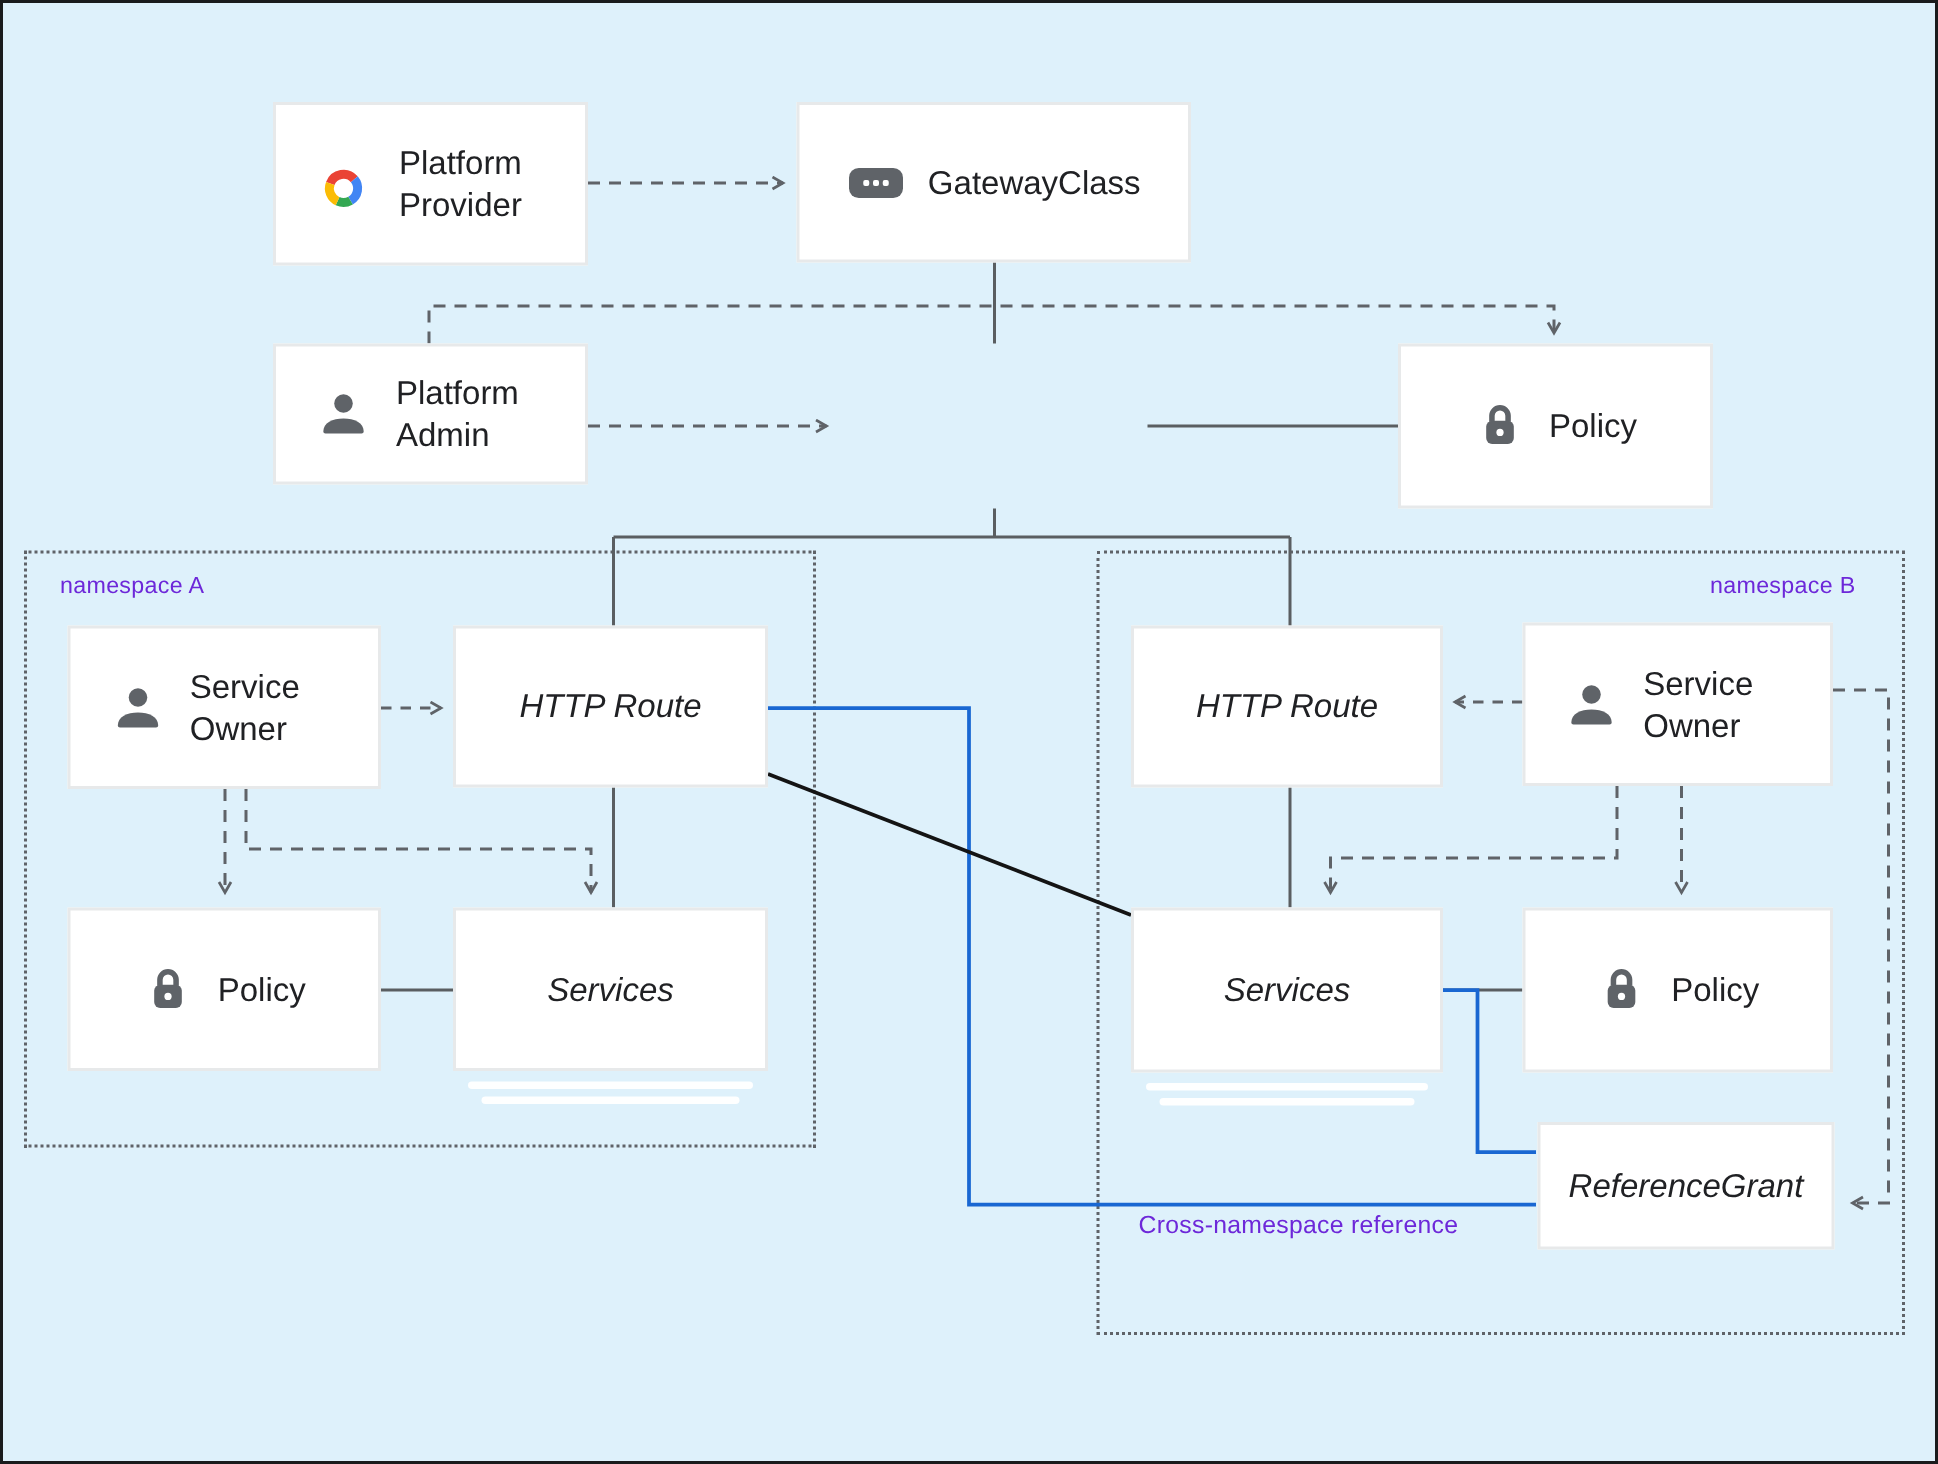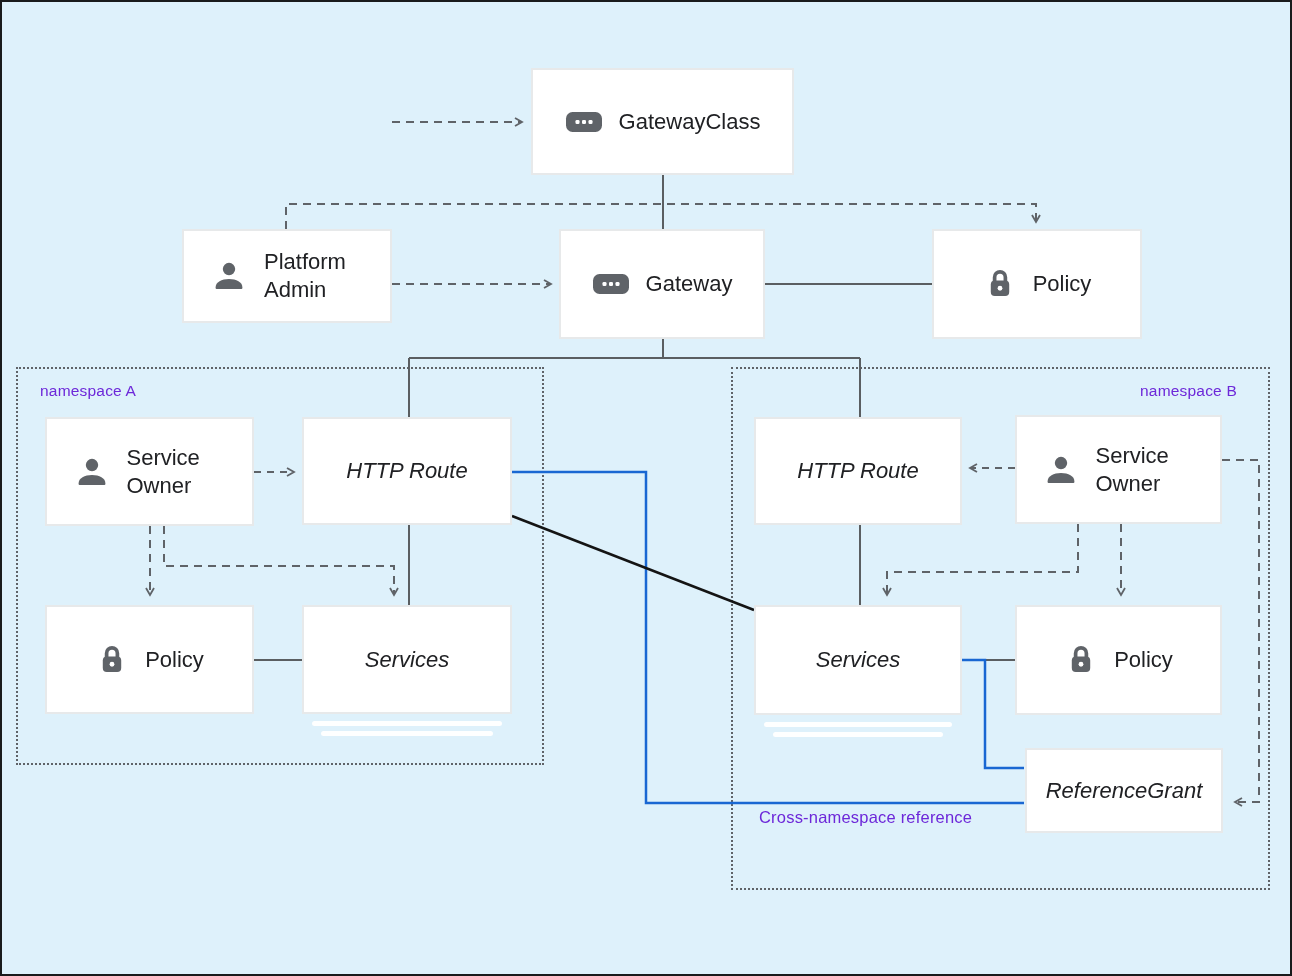--- a/index.html
+++ b/index.html
@@ -65,20 +65,31 @@
     <path d="M1076,522 V570 H885 V593" stroke="#5f6368" stroke-width="2" fill="none" stroke-dasharray="8 6" marker-end="url(#arrowGray)"></path>
     <path d="M1119,522 V593" stroke="#5f6368" stroke-width="2" fill="none" stroke-dasharray="8 6" marker-end="url(#arrowGray)"></path>
     <path d="M1220,458 H1257 V800 H1233" stroke="#5f6368" stroke-width="2" fill="none" stroke-dasharray="8 6" marker-end="url(#arrowGray)"></path>
 
     <path d="M510,470 H644 V801 H1022" stroke="#1967d2" stroke-width="2.5" fill="none"></path>
     <path d="M960,658 H983 V766 H1022" stroke="#1967d2" stroke-width="2.5" fill="none"></path>
 
     <path d="M510,514 L752,608" stroke="#141414" stroke-width="2.5" fill="none"></path>
   </svg>
 
+  <div class="node" style="left:180px;top:66px;width:210px;height:109px;">
+    <span class="icon">
+      <svg width="42" height="36" viewBox="0 0 48 42">
+        <path d="M13.7,20.2 A11 11 0 0 1 32.4,16.9" fill="none" stroke="#EA4335" stroke-width="7"></path>
+        <path d="M32.4,16.9 A11 11 0 0 1 29.5,33.5" fill="none" stroke="#4285F4" stroke-width="7"></path>
+        <path d="M29.5,33.5 A11 11 0 0 1 19.4,34" fill="none" stroke="#34A853" stroke-width="7"></path>
+        <path d="M19.4,34 A11 11 0 0 1 13.7,20.2" fill="none" stroke="#FBBC05" stroke-width="7"></path>
+      </svg>
+    </span>
+    <span class="label wrap">Platform Provider</span>
+  </div>
 
   <div class="node" style="left:529px;top:66px;width:263px;height:107px;">
     <span class="icon">
       <svg width="38" height="22" viewBox="0 0 38 22">
         <rect x="1" y="1" width="36" height="20" rx="6.5" fill="#5f6368"></rect>
         <rect x="10.5" y="9" width="4" height="4" rx="1.3" fill="#fff"></rect>
         <rect x="17" y="9" width="4" height="4" rx="1.3" fill="#fff"></rect>
         <rect x="23.5" y="9" width="4" height="4" rx="1.3" fill="#fff"></rect>
       </svg>
     </span>
@@ -88,31 +99,20 @@
   <div class="node" style="left:180px;top:227px;width:210px;height:94px;justify-content:center;">
     <span class="icon">
       <svg width="38" height="38" viewBox="0 0 24 24">
         <circle cx="12" cy="7.6" r="3.9" fill="#5f6368"></circle>
         <path d="M3.5 19.4c0-3.7 3.9-5.5 8.5-5.5s8.5 1.8 8.5 5.5c0 .5-.4.8-.9.8H4.4c-.5 0-.9-.3-.9-.8z" fill="#5f6368"></path>
       </svg>
     </span>
     <span class="label wrap">Platform Admin</span>
   </div>
 
-  <div class="node" style="left:557px;top:227px;width:206px;height:110px;">
-    <span class="icon">
-      <svg width="38" height="22" viewBox="0 0 38 22">
-        <rect x="1" y="1" width="36" height="20" rx="6.5" fill="#5f6368"></rect>
-        <rect x="10.5" y="9" width="4" height="4" rx="1.3" fill="#fff"></rect>
-        <rect x="17" y="9" width="4" height="4" rx="1.3" fill="#fff"></rect>
-        <rect x="23.5" y="9" width="4" height="4" rx="1.3" fill="#fff"></rect>
-      </svg>
-    </span>
-    <span class="label">Gateway</span>
-  </div>
 
   <div class="node" style="left:930px;top:227px;width:210px;height:110px;">
     <span class="icon">
       <svg width="34" height="34" viewBox="0 0 24 24">
         <path d="M8.2 10V7.2a3.8 3.8 0 0 1 7.6 0V10" fill="none" stroke="#5f6368" stroke-width="2.6"></path>
         <rect x="5.5" y="9.5" width="13" height="11" rx="2.8" fill="#5f6368"></rect>
         <circle cx="12" cy="15" r="1.7" fill="#fff"></circle>
       </svg>
     </span>
     <span class="label">Policy</span>

